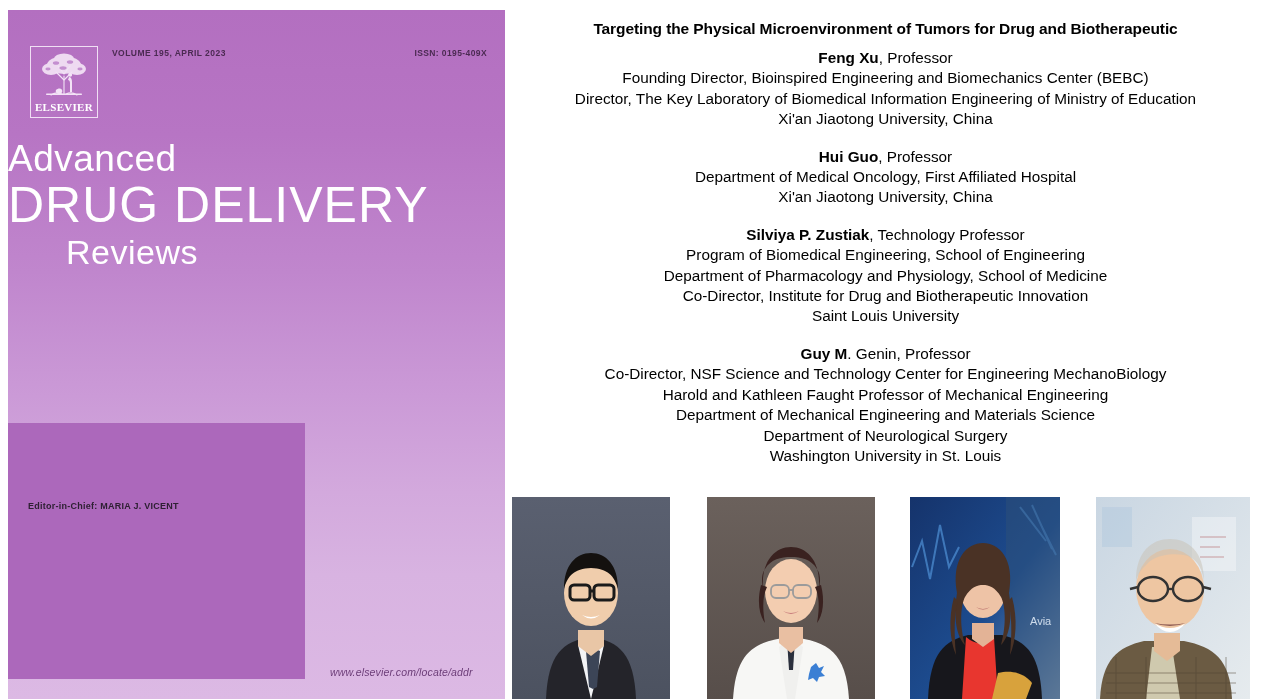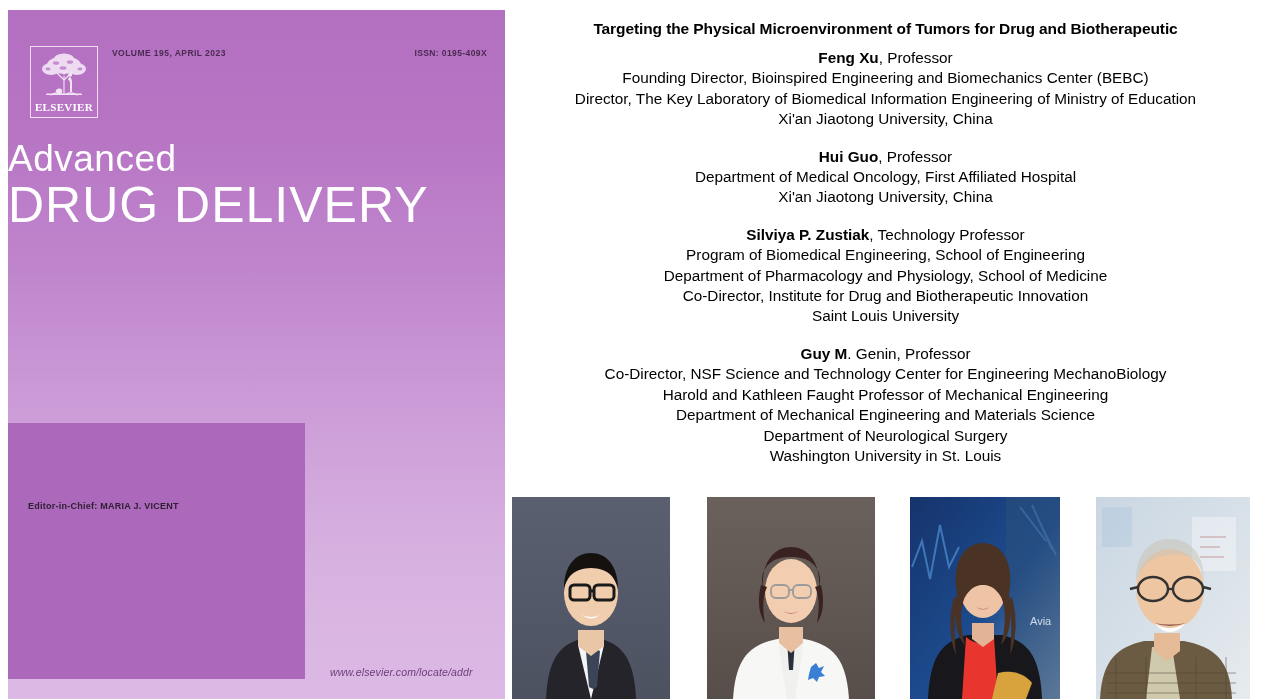--- a/index.html
+++ b/index.html
@@ -135,20 +135,21 @@
             <path d="M20 40 c2 -2 5 -2 6 0 c1 2 -1 4 -3 4 c-2 0 -4 -2 -3 -4 z"></path>
             <rect x="10" y="43.4" width="36" height="1.5" rx=".7"></rect>
           </g>
         </svg>
         <div class="wordmark">ELSEVIER</div>
       </div>
 
       <div class="jtitle">
         <div class="adv">Advanced</div>
         <div class="dd">DRUG DELIVERY</div>
+        <div class="rev">Reviews</div>
       </div>
 
       <div class="eic-block">
         <div class="eic-text">Editor-in-Chief: MARIA J. VICENT</div>
       </div>
 
       <div class="cover-url">www.elsevier.com/locate/addr</div>
     </div>
   </div>
 

